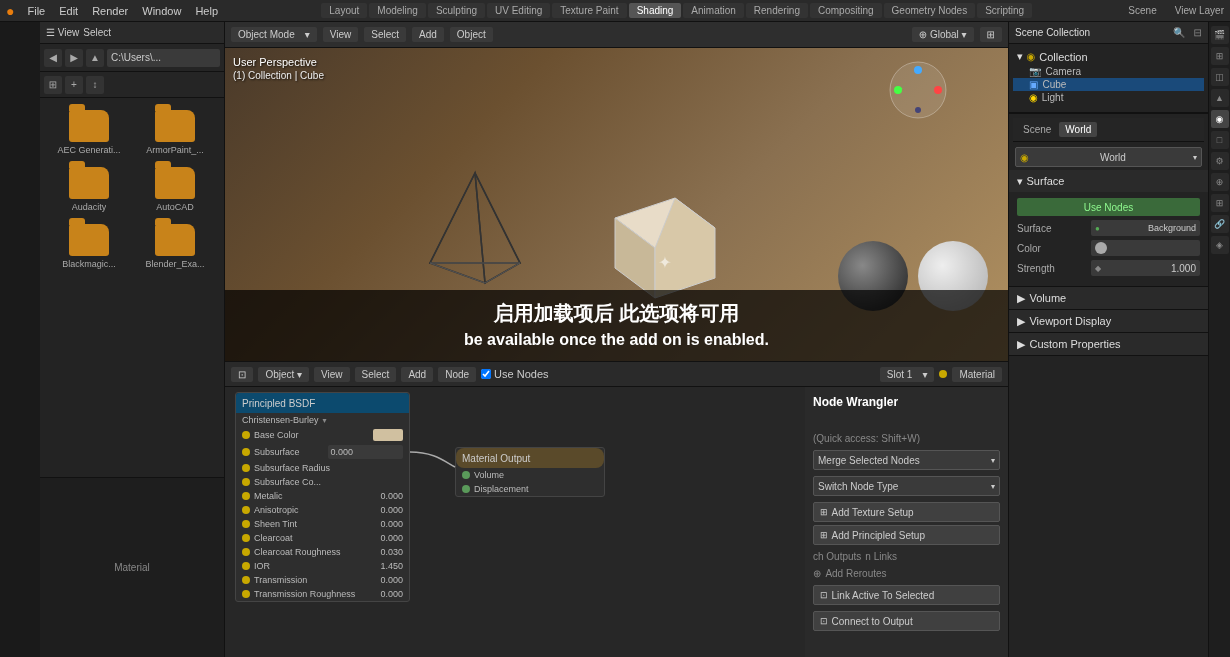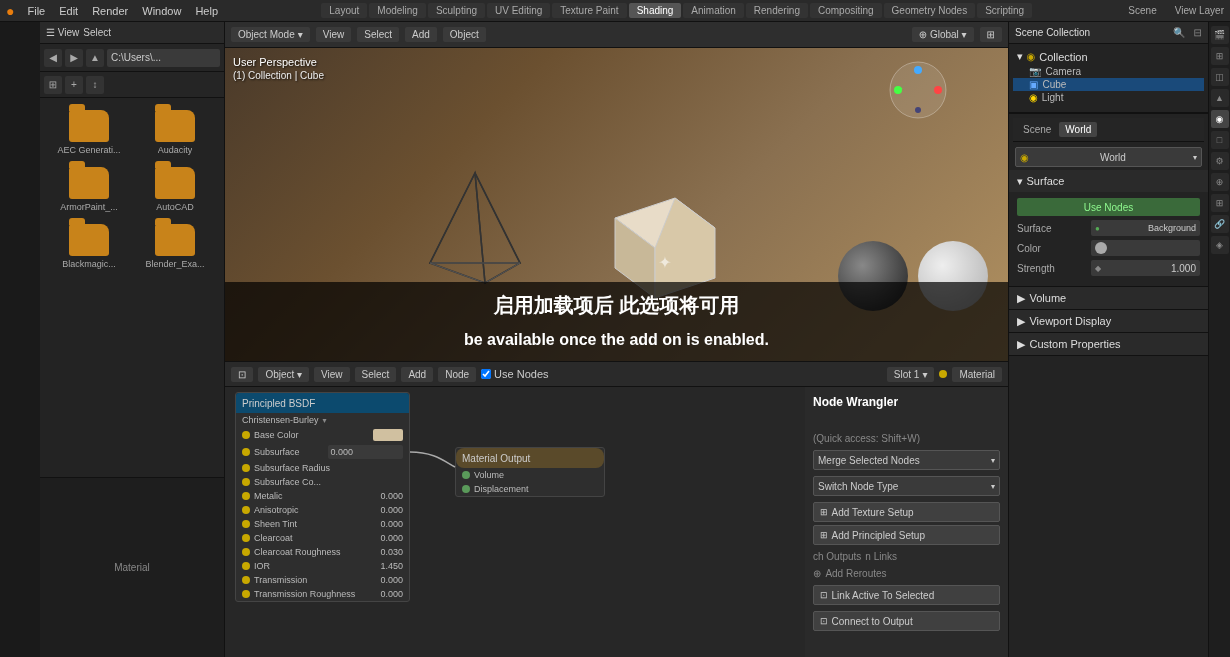--- a/index.html
+++ b/index.html
@@ -180,21 +180,21 @@
       border-bottom: 1px solid #111;
     }
     .vp-btn {
       padding: 2px 7px;
       background: #3a3a3a;
       border: none;
       color: #ccc;
       cursor: pointer;
       font-size: 10px;
       border-radius: 2px;
-      display: flex; align-items: center; gap: 3px;
+      display: flex; align-items: center; gap: 10px;
     }
     #viewport-container {
       flex: 1;
       position: relative;
       background: linear-gradient(135deg, #4a3a2a 0%, #6b5030 30%, #8a7050 60%, #b09060 100%);
       overflow: hidden;
     }
     #viewport-label {
       position: absolute;
       top: 8px; left: 8px;
@@ -231,21 +231,21 @@
       position: absolute;
       bottom: 0; left: 0; right: 0;
       background: rgba(0,0,0,0.7);
       padding: 10px 20px 12px;
       text-align: center;
     }
     #subtitle-cn {
       font-size: 20px;
       color: #fff;
       font-weight: bold;
-      margin-bottom: 12px;
+      margin-bottom: 4px;
     }
     #subtitle-en {
       font-size: 16px;
       color: #fff;
       font-weight: bold;
     }
 
     
     #node-toolbar {
       height: 26px;
@@ -576,25 +576,25 @@
       <button class="nav-btn">+</button>
       <button class="nav-btn">↕</button>
     </div>
     <div id="file-grid">
       <div class="file-item">
         <div class="folder-icon"></div>
         <span class="folder-label">AEC Generati...</span>
       </div>
       <div class="file-item">
         <div class="folder-icon"></div>
-        <span class="folder-label">Audacity</span>
+        <span class="folder-label">ArmorPaint_...</span>
       </div>
       <div class="file-item">
         <div class="folder-icon"></div>
-        <span class="folder-label">ArmorPaint_...</span>
+        <span class="folder-label">Audacity</span>
       </div>
       <div class="file-item">
         <div class="folder-icon"></div>
         <span class="folder-label">AutoCAD</span>
       </div>
       <div class="file-item">
         <div class="folder-icon"></div>
         <span class="folder-label">Blackmagic...</span>
       </div>
       <div class="file-item">

